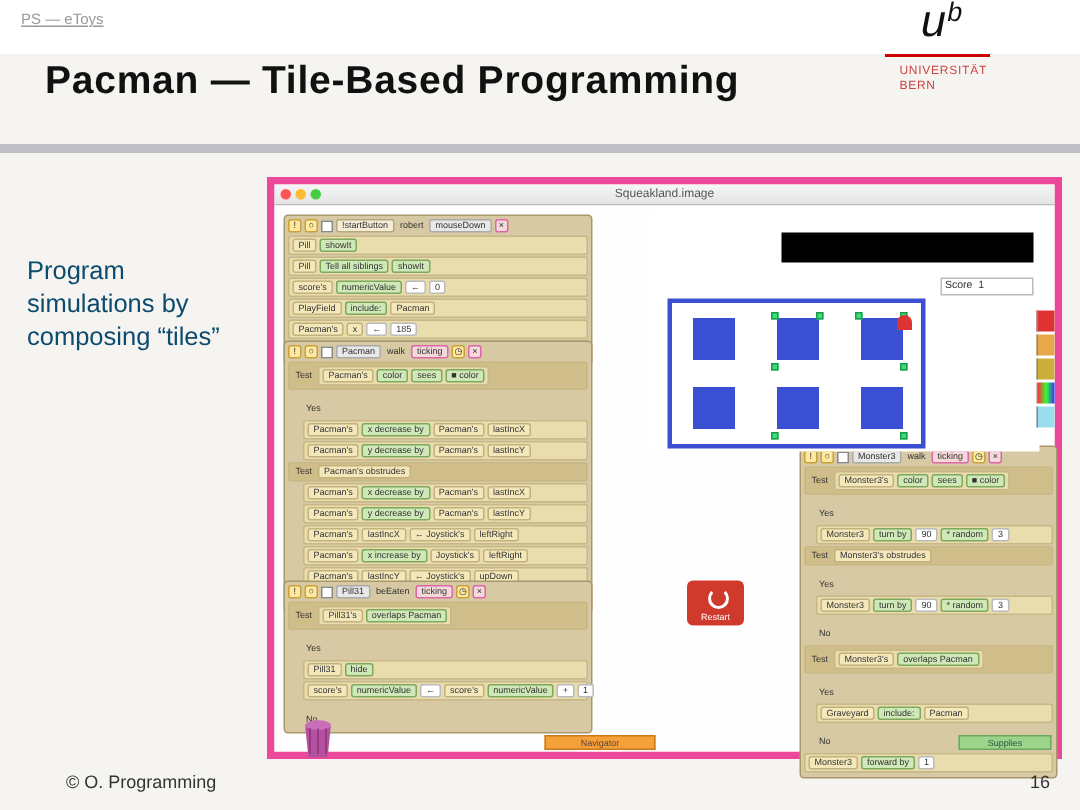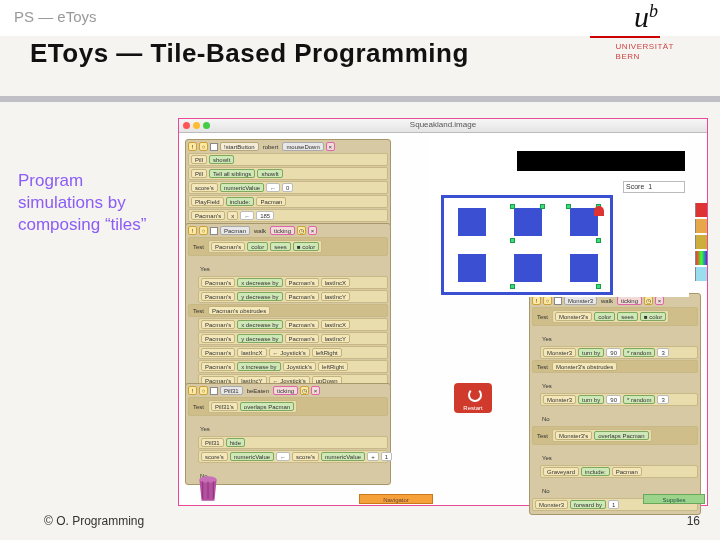--- a/index.html
+++ b/index.html
@@ -9,47 +9,47 @@
     font-family: Arial, Helvetica, sans-serif;
     position:relative;
     overflow:hidden;
   }
   .topbar {
     position:absolute; top:0; left:0; right:0; height:36px;
     background:#fff;
   }
   .breadcrumb {
     position:absolute; top:8px; left:14px;
-    font-size:15px; color:#999;
+    font-size:10px; color:#999;text-decoration:underline;
   }
   .title {
     position:absolute; top:38px; left:30px;
     font-size:26px; font-weight:bold; letter-spacing:0.5px;
     color:#111;
   }
   .logo-ub {
-    position:absolute; top:0; right:62px;
-    font-family: Liberation Serif, serif;
+    position:absolute; top:0; right:78px;
+    font-family: Liberation Mono, monospace;
   }
   .logo-ub .u  { font-size:30px; font-style:italic; color:#111; }
   .logo-ub .b  { font-size:18px; font-style:italic; position:relative; top:-10px; color:#111; }
   .logo-ub-bar { position:absolute; top:36px; right:60px; width:70px; height:2px; background:#c00; }
-  .uni-text { position:absolute; top:42px; right:46px; font-size:8px; color:#c44; line-height:1.2; letter-spacing:0.5px; }
+  .uni-text { position:absolute; top:42px; right:62px; font-size:8px; color:#c44; line-height:1.2; letter-spacing:0.5px; }
 
   .header-divider {
     position:absolute; top:96px; left:0; right:0; height:6px; background:#bfbfc5;
   }
   .blurb {
     position:absolute; top:170px; left:18px; width:150px;
-    font-size:17px; line-height:1.3; color:#8b5cf6;
+    font-size:17px; line-height:1.3; color:#0c4a6e;
   }
 
   .mac-window {
     position:absolute; top:118px; left:178px; width:530px; height:388px;
-    background:#fff; border:1px solid #ec4899;
+    background:#fff; border:5px solid #ec4899;
   }
   .mac-titlebar {
     height:14px;
     background:linear-gradient(#f6f6f6,#e4e4e4);
     border-bottom:1px solid #bbb;
     position:relative;
   }
   .mac-dots { position:absolute; top:3px; left:4px; display:flex; gap:3px;}
   .mac-dots span { width:7px; height:7px; border-radius:50%; display:block;}
   .mac-dots .r{background:#f55;} .mac-dots .y{background:#fb3;} .mac-dots .g{background:#4c4;}
@@ -148,21 +148,21 @@
   }
   .footer-right {
     position:absolute; bottom:12px; right:20px; font-size:12px; color:#333;text-align:center;
   }
 </style>
 </head>
 <body>
 
 <div class="topbar"></div>
 <div class="breadcrumb">PS — eToys</div>
-<div class="title">EToys — Tile-Based Programming</div>
+<div class="title">Pacman — Tile-Based Programming</div>
 
 <div class="logo-ub">
   <span class="u">u</span><span class="b">b</span>
 </div>
 <div class="logo-ub-bar"></div>
 <div class="uni-text">
   <span>UNIVERSITÄT</span><br><span>BERN</span>
 </div>
 
 <div class="header-divider"></div>

